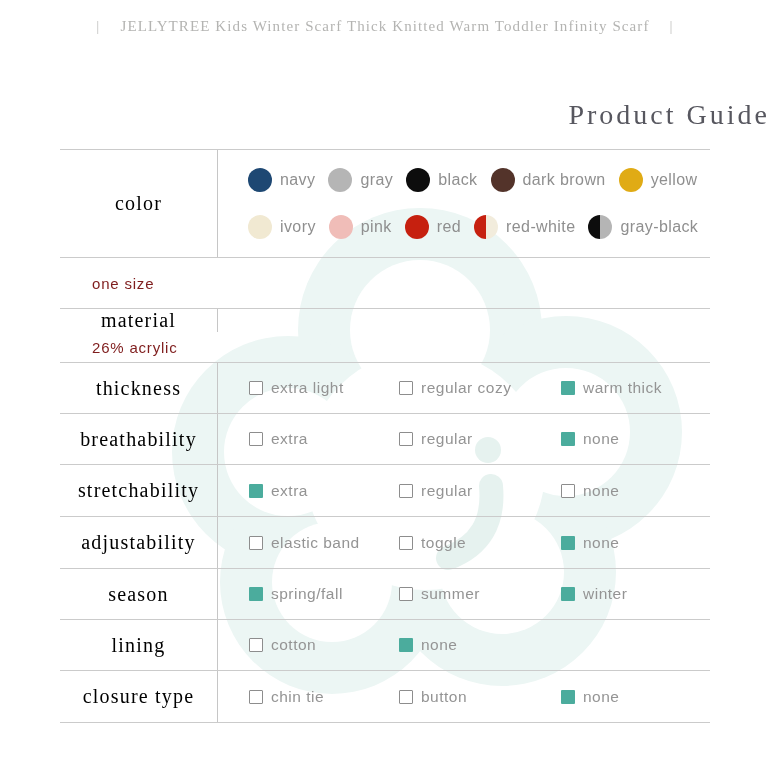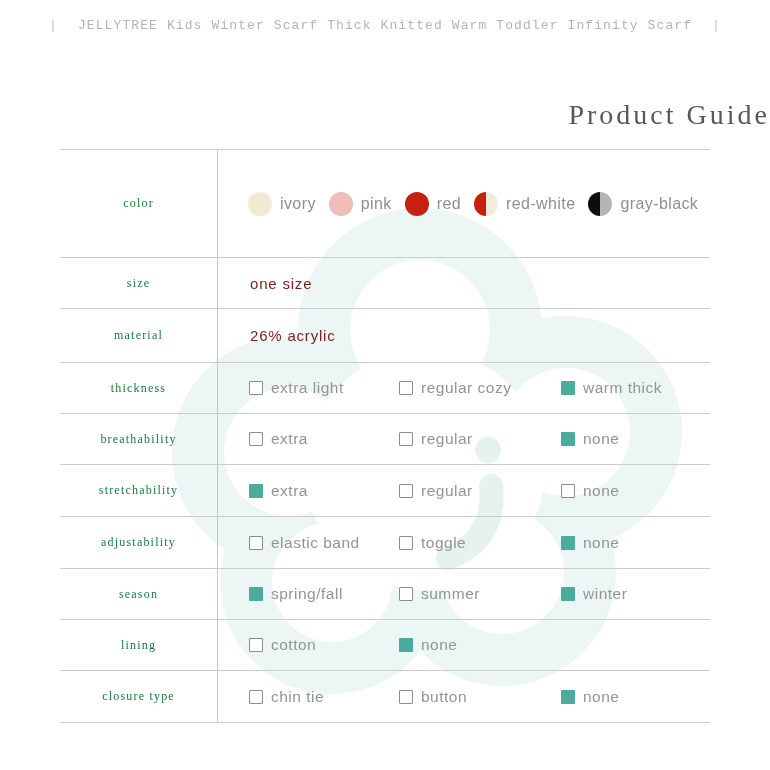--- a/index.html
+++ b/index.html
@@ -3,46 +3,46 @@
 <meta charset="utf-8">
 <style>
   html,body{margin:0;padding:0;background:#ffffff;}
   .canvas{
     position:relative;width:770px;height:770px;background:#ffffff;overflow:hidden;
     font-family:"Liberation Sans","DejaVu Sans",sans-serif;
   }
   
   .top-header{
     position:absolute;top:18px;left:0;width:770px;text-align:center;
-    font-family:Liberation Mono, monospace;
-    font-size:13px;color:#b4b4b2;letter-spacing:1.1px;
+    font-family:Liberation Serif, serif;
+    font-size:15px;color:#b4b4b2;letter-spacing:1.1px;
   }
   .top-header .bar{color:#c3c3c1;margin:0 20px;font-weight:400;}
   
   .page-title{
     position:absolute;top:99px;left:0;width:770px;margin:0;text-align:right;
     font-family:"Liberation Serif","DejaVu Serif",serif;font-weight:400;
     font-size:28px;color:#57575f;letter-spacing:3px;
   }
   
   .watermark{position:absolute;left:0;top:0;z-index:0;pointer-events:none;}
   
   .guide-table{
     position:absolute;left:60px;top:149px;width:650px;z-index:1;
     border-top:1px solid #cbcbcb;
   }
   .t-row{display:flex;height:50px;border-bottom:1px solid #cbcbcb;}
   .row-0{height:107px;}
-  .row-2{height:53px;}
+  .row-2{height:53px;flex-direction:column;}
   .row-5,.row-6,.row-9{height:51px;}
   .label-cell{
     width:157px;flex:none;border-right:1px solid #c6c6c6;
     display:flex;align-items:center;justify-content:center;
     font-family:"Liberation Serif","DejaVu Serif",serif;
-    font-size:12px;color:#15803d;letter-spacing:1.2px;
+    font-size:20px;color:#000000;letter-spacing:1.2px;
   }
   .value-cell{flex:1;display:flex;align-items:center;position:relative;}
   .value-cell.text-cell{padding-left:32px;font-size:15px;color:#7f1d1d;letter-spacing:.8px;}
   .value-cell.options-cell{padding-left:31px;}
   .opt-col{display:flex;align-items:center;gap:8px;flex:none;}
   .opt-0{width:150px;}
   .opt-1{width:162px;}
   .opt-label{font-size:15.5px;color:#949494;letter-spacing:.5px;}
   .cbox{width:14px;height:14px;flex:none;border-radius:1px;box-sizing:border-box;background:#ffffff;border:1.5px solid #8d8d8d;}
   .cbox.checked{border:none;background:#4bac9d;}
@@ -84,20 +84,42 @@
   </div>
 
   <h1 class="page-title">Product Guide</h1>
 
   <div class="guide-table" id="guide-table">
       <div class="t-row row-0">
         <div class="label-cell">color</div>
         <div class="value-cell swatches-cell">
           <div class="swatch-line">
             <span class="swatch-item">
+              <span class="swatch-dot" style="background: rgb(30, 72, 115);"></span>
+              <span class="swatch-name">navy</span>
+            </span>
+            <span class="swatch-item">
+              <span class="swatch-dot" style="background: rgb(181, 181, 181);"></span>
+              <span class="swatch-name">gray</span>
+            </span>
+            <span class="swatch-item">
+              <span class="swatch-dot" style="background: rgb(13, 13, 13);"></span>
+              <span class="swatch-name">black</span>
+            </span>
+            <span class="swatch-item">
+              <span class="swatch-dot" style="background: rgb(83, 51, 42);"></span>
+              <span class="swatch-name">dark brown</span>
+            </span>
+            <span class="swatch-item">
+              <span class="swatch-dot" style="background: rgb(224, 171, 21);"></span>
+              <span class="swatch-name">yellow</span>
+            </span>
+          </div>
+          <div class="swatch-line">
+            <span class="swatch-item">
               <span class="swatch-dot" style="background: rgb(241, 233, 210);"></span>
               <span class="swatch-name">ivory</span>
             </span>
             <span class="swatch-item">
               <span class="swatch-dot" style="background: rgb(240, 189, 184);"></span>
               <span class="swatch-name">pink</span>
             </span>
             <span class="swatch-item">
               <span class="swatch-dot" style="background: rgb(198, 32, 15);"></span>
               <span class="swatch-name">red</span>
@@ -107,21 +129,20 @@
               <span class="swatch-name">red-white</span>
             </span>
             <span class="swatch-item">
               <span class="swatch-dot" style="background: linear-gradient(90deg, rgb(13, 13, 13) 0px, rgb(13, 13, 13) 50%, rgb(181, 181, 181) 50%, rgb(181, 181, 181) 100%);"></span>
               <span class="swatch-name">gray-black</span>
             </span>
           </div>
         </div>
       </div>
       <div class="t-row row-1">
-        <div class="label-cell">size</div>
         <div class="value-cell text-cell">
           <span>one size</span>
         </div>
       </div>
       <div class="t-row row-2">
         <div class="label-cell">material</div>
         <div class="value-cell text-cell">
           <span>26% acrylic</span>
         </div>
       </div>

